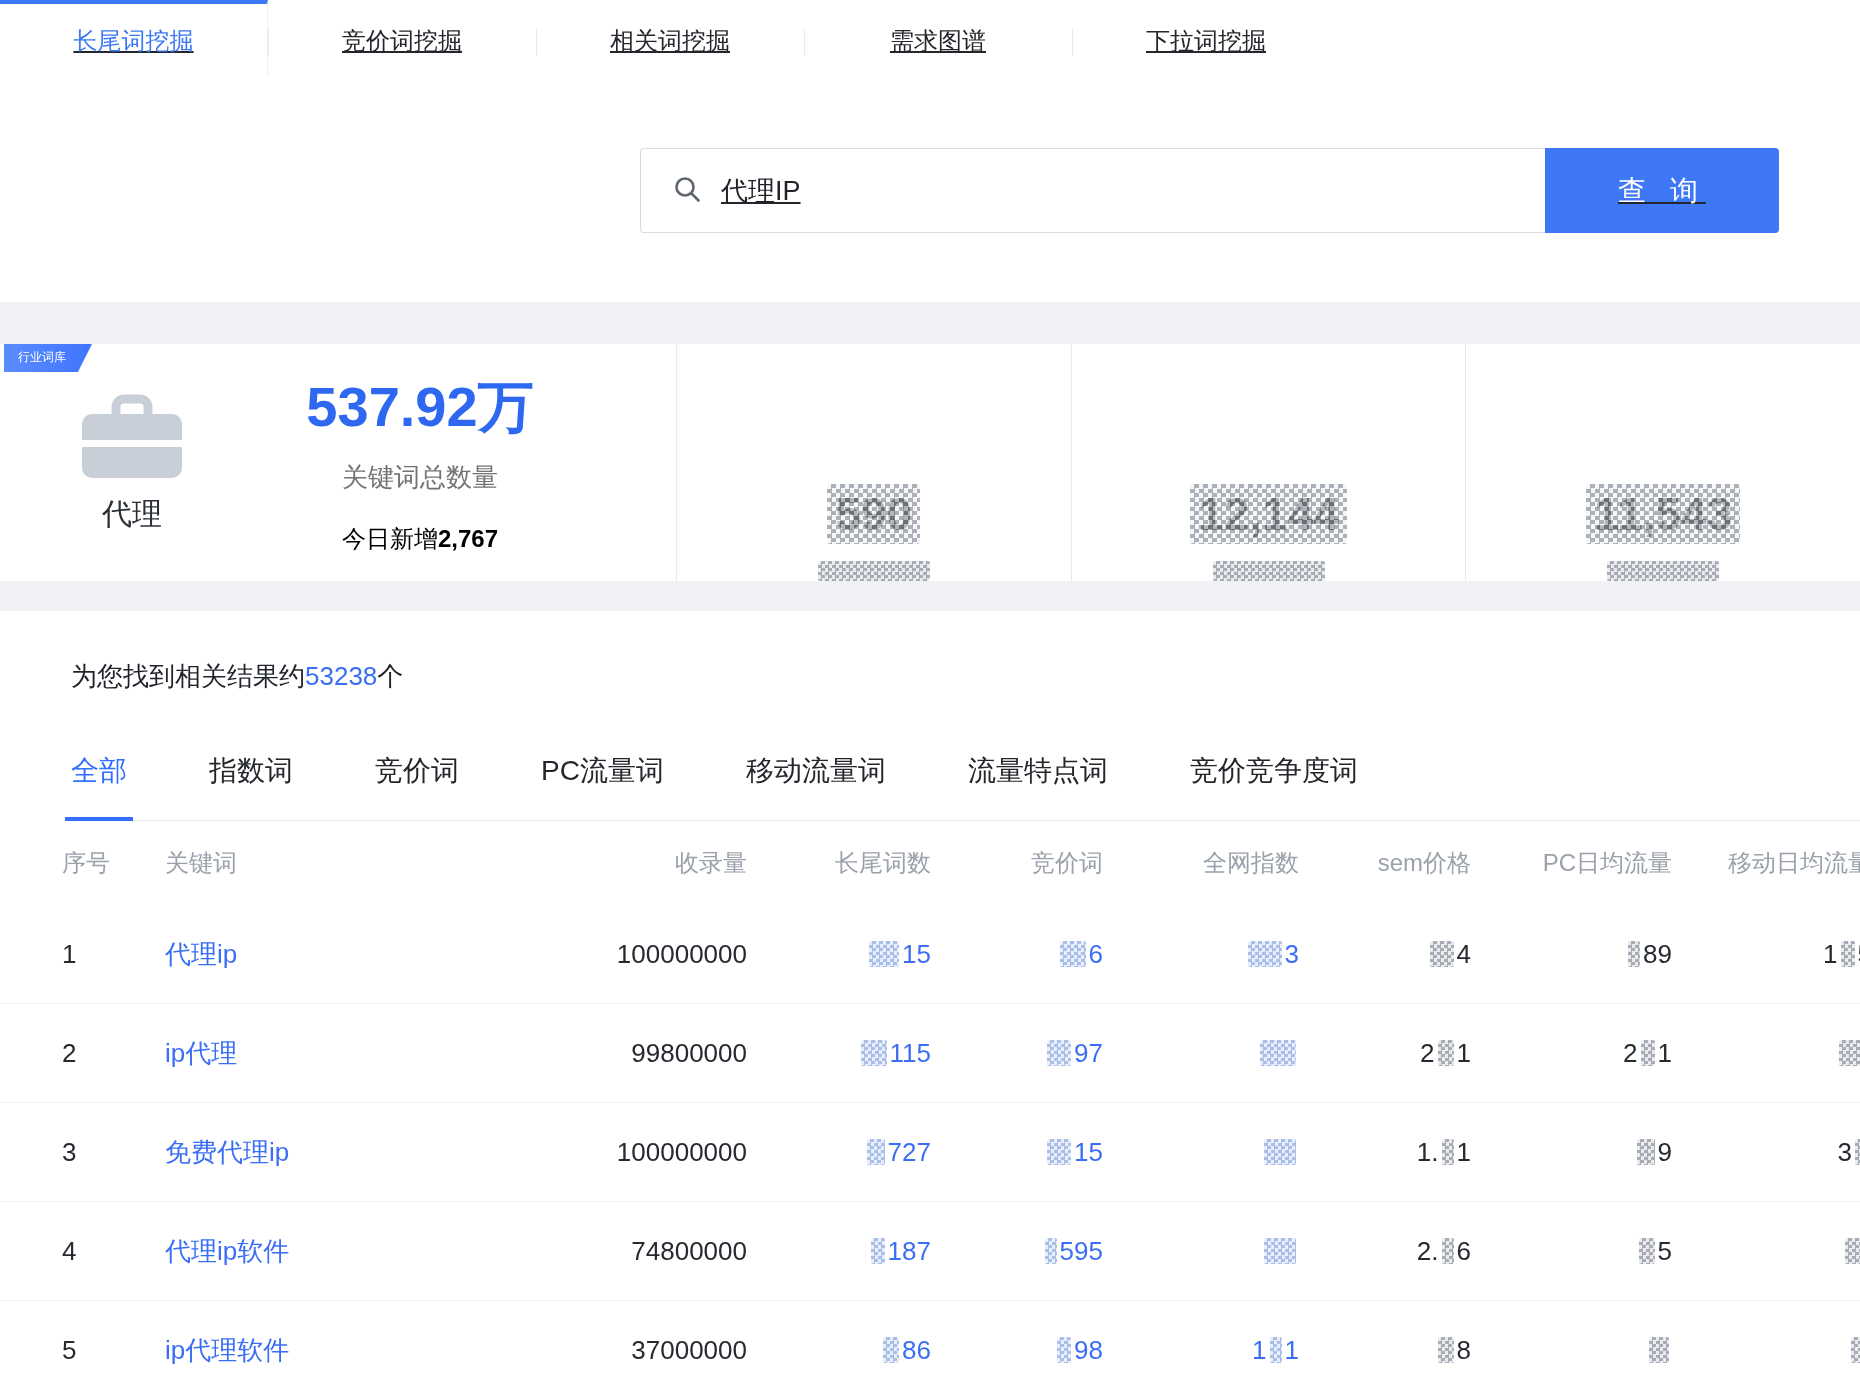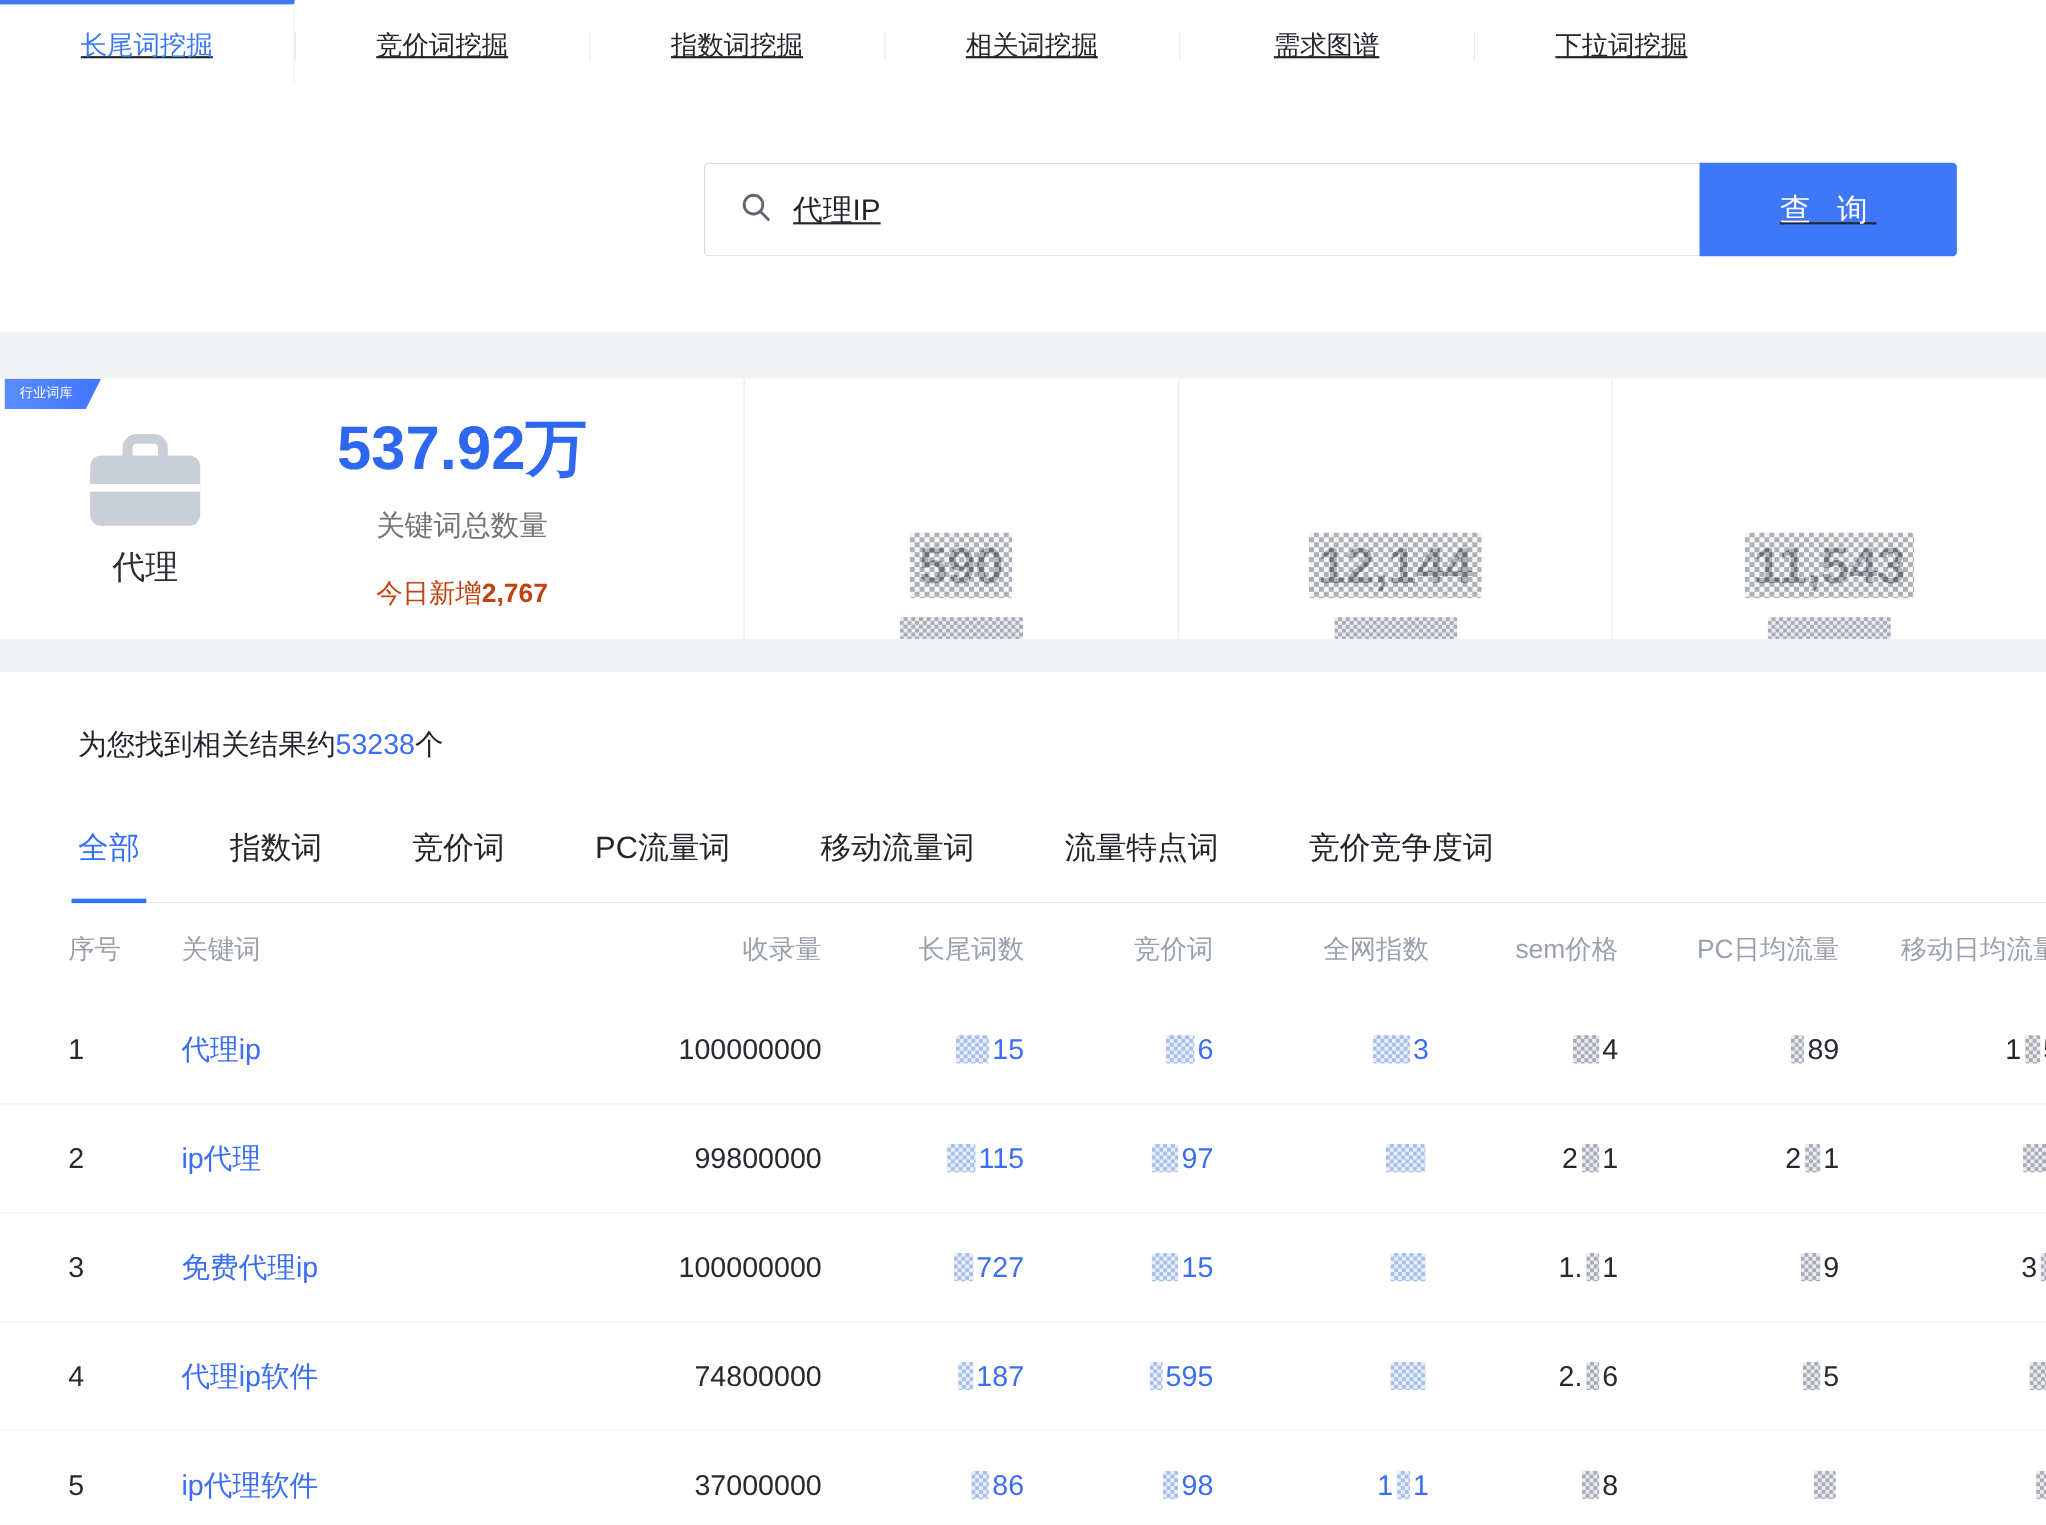--- a/index.html
+++ b/index.html
@@ -25,21 +25,21 @@
   
   .industry{position:relative;background:#fff;margin-top:42px;height:237px;display:flex;}
   .badge{position:absolute;top:0;left:4px;background:linear-gradient(90deg,#5b8cff,#3f75ff);color:#fff;
     font-size:12px;padding:5px 26px 6px 14px;clip-path:polygon(0 0,100% 0,84% 100%,0 100%);}
   .ind-col1{width:676px;display:flex;align-items:center;box-sizing:border-box;}
   .icon-wrap{margin-left:80px;text-align:center;}
   .icon-wrap .name{font-size:30px;color:#2b2f36;margin-top:8px;}
   .primary{flex:1;text-align:center;padding-right:20px;}
   .primary .big{font-size:56px;font-weight:bold;color:#2e68f0;}
   .primary .lab{font-size:26px;color:#737373;margin-top:14px;}
-  .primary .today{font-size:24px;color:#c2410c;margin-top:28px;}
+  .primary .today{font-size:24px;color:#000000;margin-top:28px;}
   .primary .today b{font-weight:bold;}
   .stat-col{flex:1;border-left:1px solid #e9ebef;display:flex;flex-direction:column;
     align-items:center;justify-content:flex-end;}
   .cstat{position:relative;display:inline-block;font-size:46px;font-weight:bold;color:#15181d;}
   .cstat::after{content:'';position:absolute;inset:-3px -8px;border-radius:3px;
     background:repeating-conic-gradient(#8d939c 0% 25%,#f2f3f5 0% 50%) 0 0/9px 9px;opacity:.72;}
   .clabel{width:112px;height:20px;margin-top:20px;border-radius:2px;
     background:repeating-conic-gradient(#a8adb5 0% 25%,#e9ebee 0% 50%) 0 0/7px 7px;}
 
   
@@ -66,21 +66,20 @@
     background:repeating-conic-gradient(#a8adb5 0% 25%,#e9ebee 0% 50%) 0 0/7px 7px;}
   .td.num.blue .mosaic{background:repeating-conic-gradient(#a9bfe8 0% 25%,#e8eefb 0% 50%) 0 0/7px 7px;}
 </style>
 </head>
 <body>
 
 <div class="top">
   <div class="tabs">
     <div class="tab active">长尾词挖掘</div>
     <div class="tab">竞价词挖掘</div>
-    <div class="tab">指数词挖掘</div>
     <div class="tab">相关词挖掘</div>
     <div class="tab">需求图谱</div>
     <div class="tab">下拉词挖掘</div>
   </div>
   <div class="search-row">
     <div class="search-box">
       <span>
         <svg width="28" height="28" viewBox="0 0 28 28" fill="none">
           <circle cx="12" cy="12" r="8.5" stroke="#5f6670" stroke-width="2.6"></circle>
           <line x1="18.5" y1="18.5" x2="25.5" y2="25.5" stroke="#5f6670" stroke-width="2.6" stroke-linecap="round"></line>

